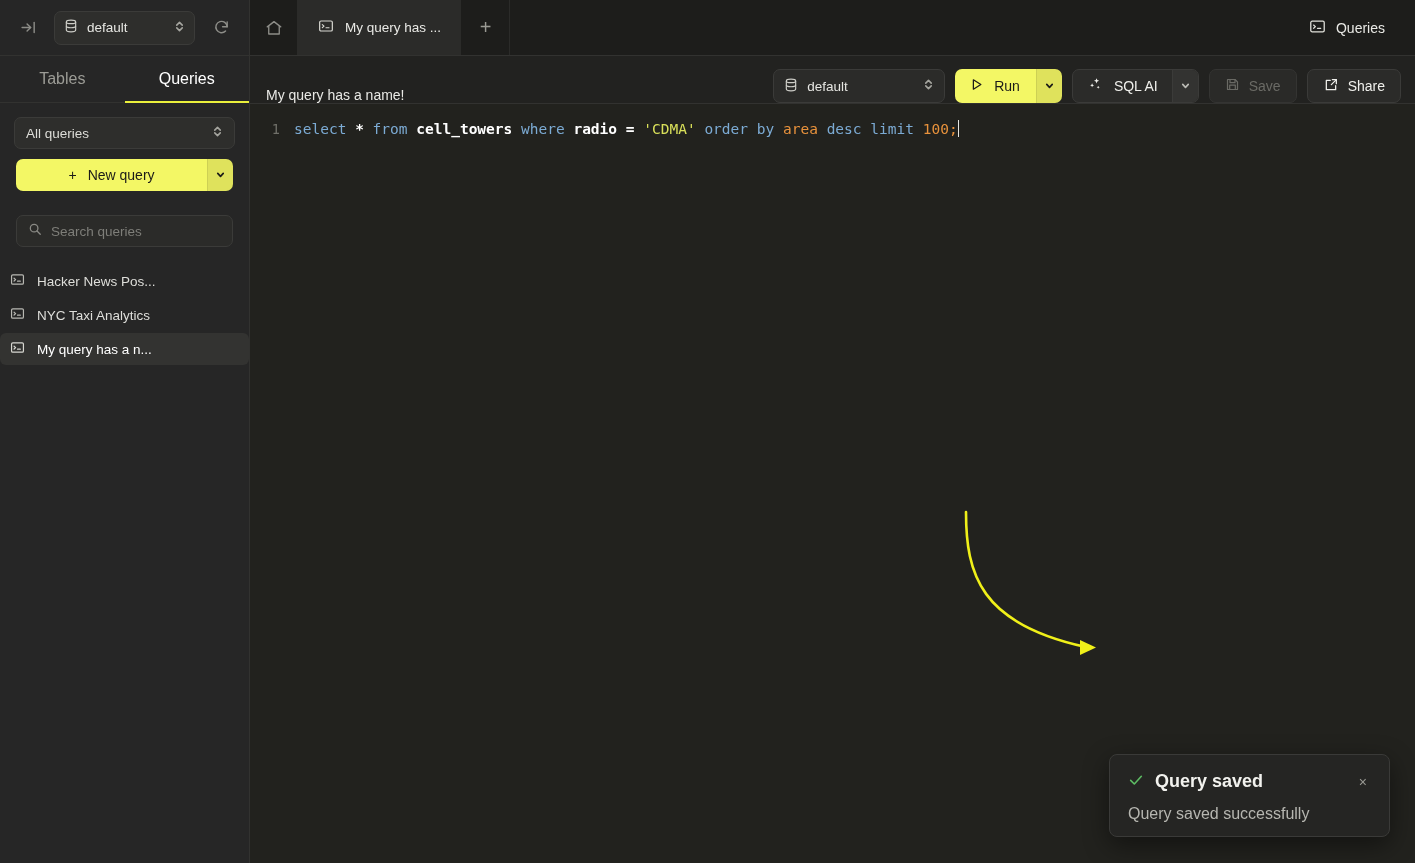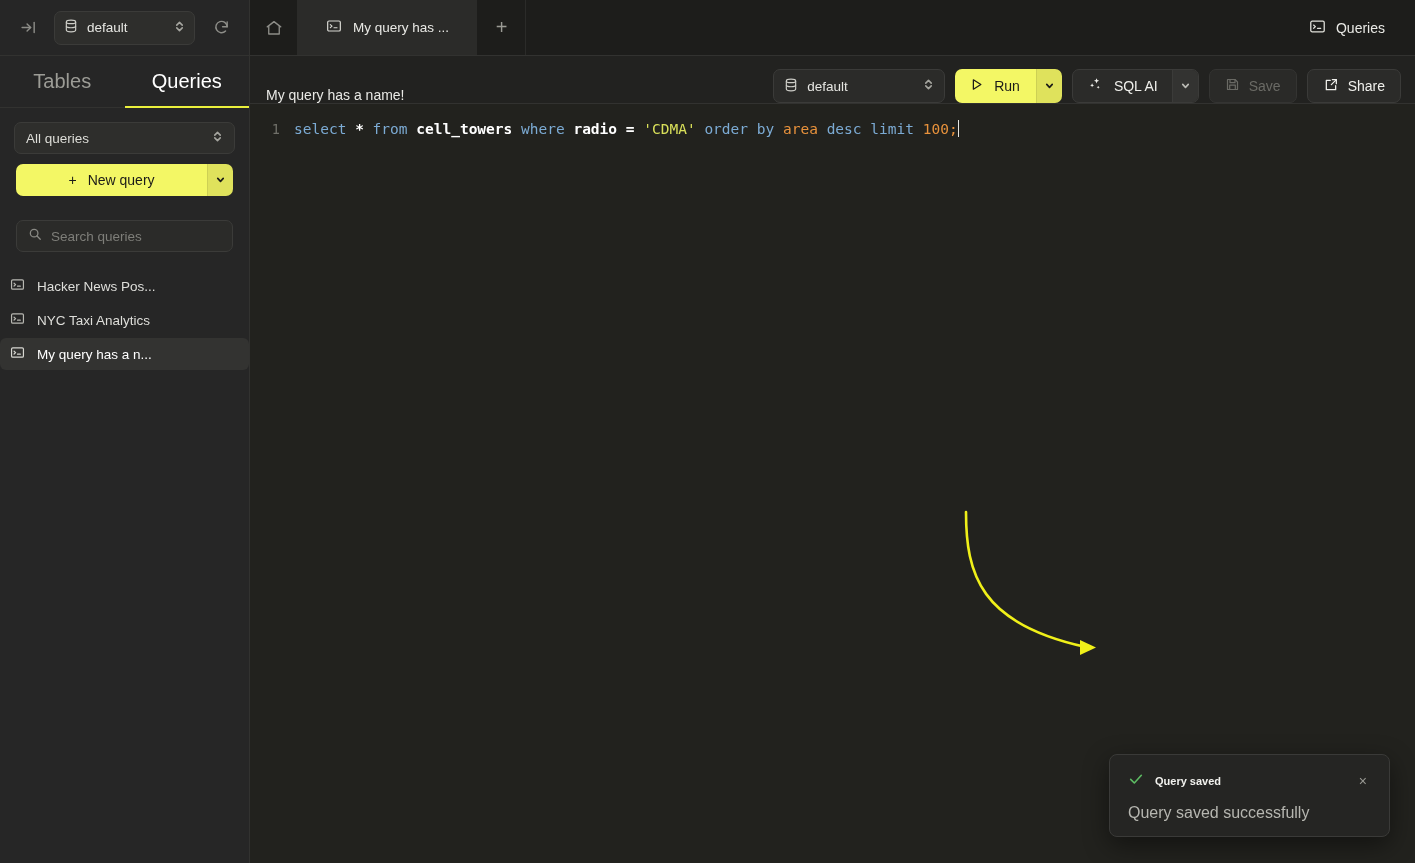--- a/index.html
+++ b/index.html
@@ -32,21 +32,21 @@
     padding: 0 9px; cursor: pointer; color: #e6e6e2; font-size: 13.5px;
   }
   .db-select .lbl { flex: 1 1 auto; white-space: nowrap; overflow: hidden; }
 
   .tabstrip { flex: 1 1 auto; display: flex; align-items: stretch; min-width: 0; }
   .home-tab {
     width: 48px; display: flex; align-items: center; justify-content: center;
     color: #8d8d88; cursor: pointer; border-right: 1px solid #2b2b29;
   }
   .tab {
-    display: flex; align-items: center; gap: 11px; padding: 0 28px;
+    display: flex; align-items: center; gap: 11px; padding: 0 20px;
     background: #2b2b29; color: #e9e9e5; font-size: 13.5px;
     cursor: pointer; border-right: 1px solid #1d1d1b; max-width: 250px;
   }
   .tab .tab-label { white-space: nowrap; overflow: hidden; text-overflow: ellipsis; }
   .newtab {
     width: 48px; display: flex; align-items: center; justify-content: center;
     color: #9a9a94; font-size: 20px; cursor: pointer; border-right: 1px solid #2b2b29;
   }
   .topbar-right { display: flex; align-items: center; padding: 0 22px; }
   .queries-btn {
@@ -57,21 +57,21 @@
   
   .body { flex: 1 1 auto; display: flex; min-height: 0; }
 
   
   .sidebar {
     width: 250px; min-width: 250px; background: #262626;
     border-right: 1px solid #323230; display: flex; flex-direction: column;
   }
   .side-tabs { display: flex; border-bottom: 1px solid #323230; }
   .side-tab {
-    flex: 1 1 0; text-align: center; padding: 14px 0 13px; font-size: 20px;
+    flex: 1 1 0; text-align: center; padding: 14px 0 13px; font-size: 16px;
     color: #9c9c96; cursor: pointer; border-bottom: 2px solid transparent;
     margin-bottom: -1px;
   }
   .side-tab.active { color: #fff; border-bottom-color: #eaf03c; }
 
   .filter-wrap { padding: 14px 14px 10px; }
   .filter-select {
     height: 32px; display: flex; align-items: center; padding: 8px 11px;
     background: #2e2e2c; border: 1px solid #3b3b39; border-radius: 7px;
     color: #ddddd8; font-size: 13.5px; cursor: pointer;
@@ -186,21 +186,21 @@
   .arrow-svg { position: absolute; left: 0; top: 0; pointer-events: none; }
 
   
   .toast {
     position: absolute; left: 1109px; top: 754px; width: 281px; height: 83px;
     background: #252523; border: 1px solid #3a3a38; border-radius: 8px;
     padding: 16px 18px 0 18px;
     box-shadow: 0 8px 26px rgba(0,0,0,.45);
   }
   .toast-head { display: flex; align-items: center; gap: 11px; }
-  .toast-title { color: #f2f2ee; font-size: 11px; font-weight: bold; flex: 1 1 auto; }
+  .toast-title { color: #f2f2ee; font-size: 18px; font-weight: bold; flex: 1 1 auto; }
   .toast-close { color: #9a9a94; font-size: 14px; cursor: pointer; line-height: 1; padding: 2px 4px; }
   .toast-body { color: #b6b6b0; font-size: 16px; margin-top: 13px; }
 </style>
 </head>
 <body>
 
 <div class="app">
 
   <div class="topbar">
     <div class="topbar-left">

